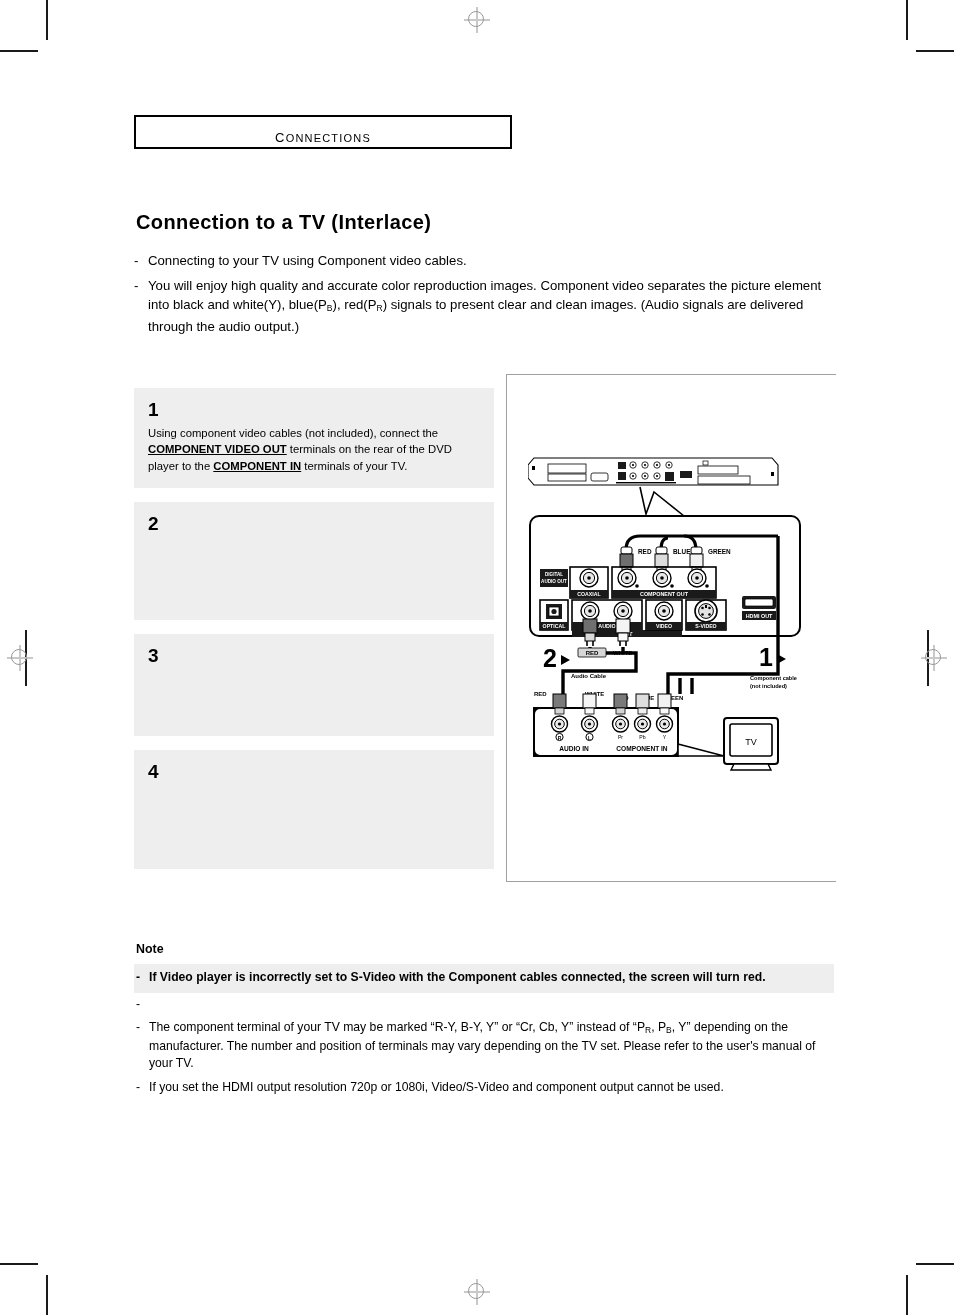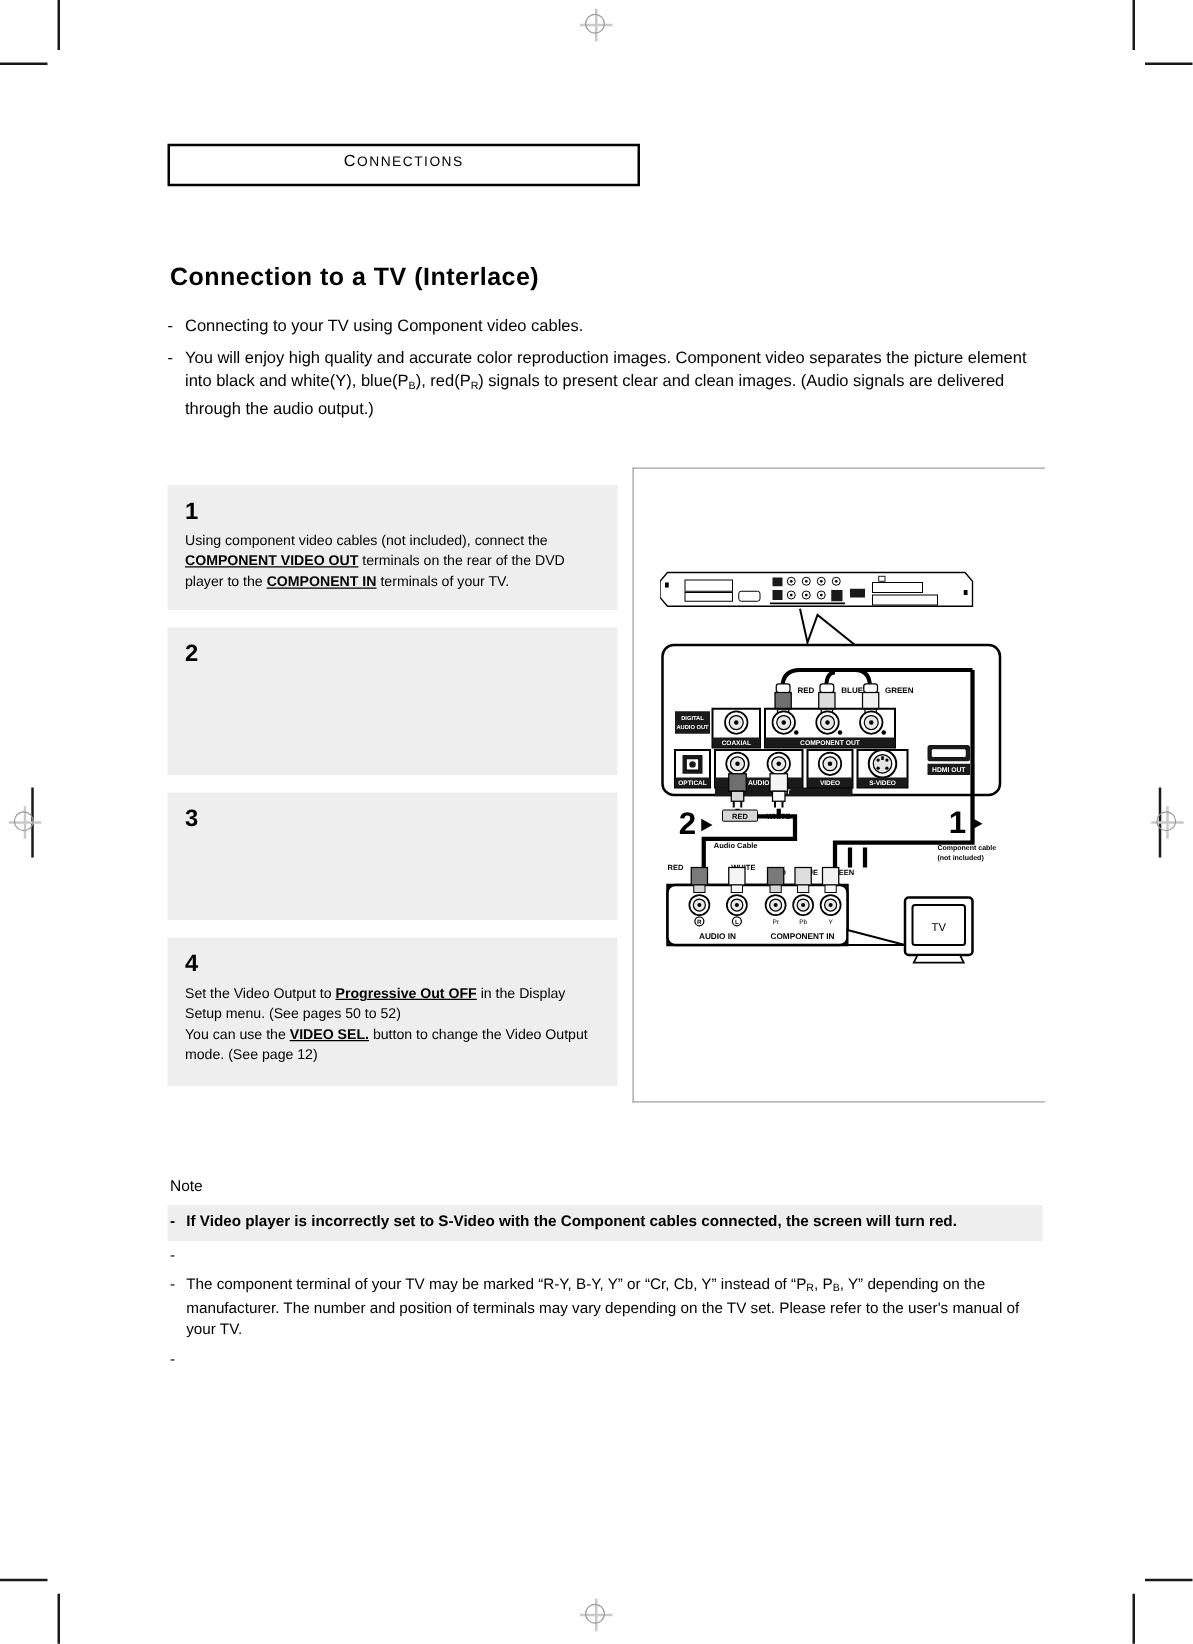--- a/index.html
+++ b/index.html
@@ -34,21 +34,21 @@
     width: 954px; height: 1315px;
   }
 
   
   .chapter-box {
     position: absolute;
     left: 134px; top: 115px;
     width: 378px; height: 34px;
     border: 2px solid #000;
     box-sizing: border-box;
-    display: flex; align-items: flex-start; justify-content: center;
+    display: flex; align-items: flex-end; justify-content: center;
   }
   .chapter-title {
     font-size: 15.5px;
     letter-spacing: 1.2px;
     font-variant: small-caps;
     text-transform: lowercase;
     font-family: "Liberation Sans", sans-serif;
   }
   .chapter-title::first-letter { font-size: 19px; }
 
@@ -87,21 +87,21 @@
   
   .diagram-col { position: absolute; left: 506px; top: 374px; width: 330px; height: 508px; }
   .rule-top { position: absolute; left: 0; top: 0; width: 330px; height: 1px; background: #a0a0a0; }
   .rule-bottom { position: absolute; left: 0; bottom: 0; width: 330px; height: 1px; background: #a0a0a0; }
   .rule-left { position: absolute; left: 0; top: 0; width: 1px; height: 508px; background: #a0a0a0; }
   .diagram-svg { position: absolute; left: 22px; top: 82px; }
 
   
   .note-label {
     position: absolute; left: 136px; top: 942px;
-    font-size: 12.4px; font-weight: normal;
+    font-size: 12.4px; font-weight: bold;
   }
   .notes { position: absolute; left: 134px; top: 964px; width: 700px; }
   .note-item { display: flex; padding: 3px 2px 3px 2px; }
   .note-item .dash { width: 13px; flex: 0 0 13px; font-size: 12.2px; line-height: 17.5px; }
   .note-item .txt { font-size: 12.2px; line-height: 17.5px; }
   .note-item.highlight { background: #eeeeee; padding: 5px 2px 6px 2px; }
   .note-item.highlight .txt, .note-item.highlight .dash { font-weight: bold; }
 
   
   .footer {
@@ -169,21 +169,20 @@
       <div class="step-body">Using component video cables (not included), connect the <b>COMPONENT VIDEO OUT</b> terminals on the rear of the DVD player to the <b>COMPONENT IN</b> terminals of your TV.</div>
     </div>
     <div class="step step-2">
       <div class="step-num">2</div>
     </div>
     <div class="step step-3">
       <div class="step-num">3</div>
     </div>
     <div class="step step-4">
       <div class="step-num">4</div>
-      <div class="step-body">Set the Video Output to <b>Progressive Out OFF</b> in the Display Setup menu. (See pages 50 to 52)<br>You can use the <b>VIDEO SEL.</b> button to change the Video Output mode. (See page 12)</div>
     </div>
   </div>
 
   <div class="diagram-col">
     <div class="rule-top"></div>
     <div class="rule-bottom"></div>
     <div class="rule-left"></div>
 
     <svg class="diagram-svg" width="290" height="330" viewBox="0 0 290 330">
 
@@ -447,17 +446,18 @@
     </div>
     <div class="note-item">
       <div class="dash">-</div>
     </div>
     <div class="note-item">
       <div class="dash">-</div>
       <div class="txt">The component terminal of your TV may be marked “R-Y, B-Y, Y” or “Cr, Cb, Y” instead of “P<sub>R</sub>, P<sub>B</sub>, Y” depending on the manufacturer. The number and position of terminals may vary depending on the TV set. Please refer to the user's manual of your TV.</div>
     </div>
     <div class="note-item">
       <div class="dash">-</div>
+      <div class="txt">If you set the HDMI output resolution 720p or 1080i, Video/S-Video and component output cannot be used.</div>
     </div>
   </div>
 
 
 </div>
 
 </body></html>

